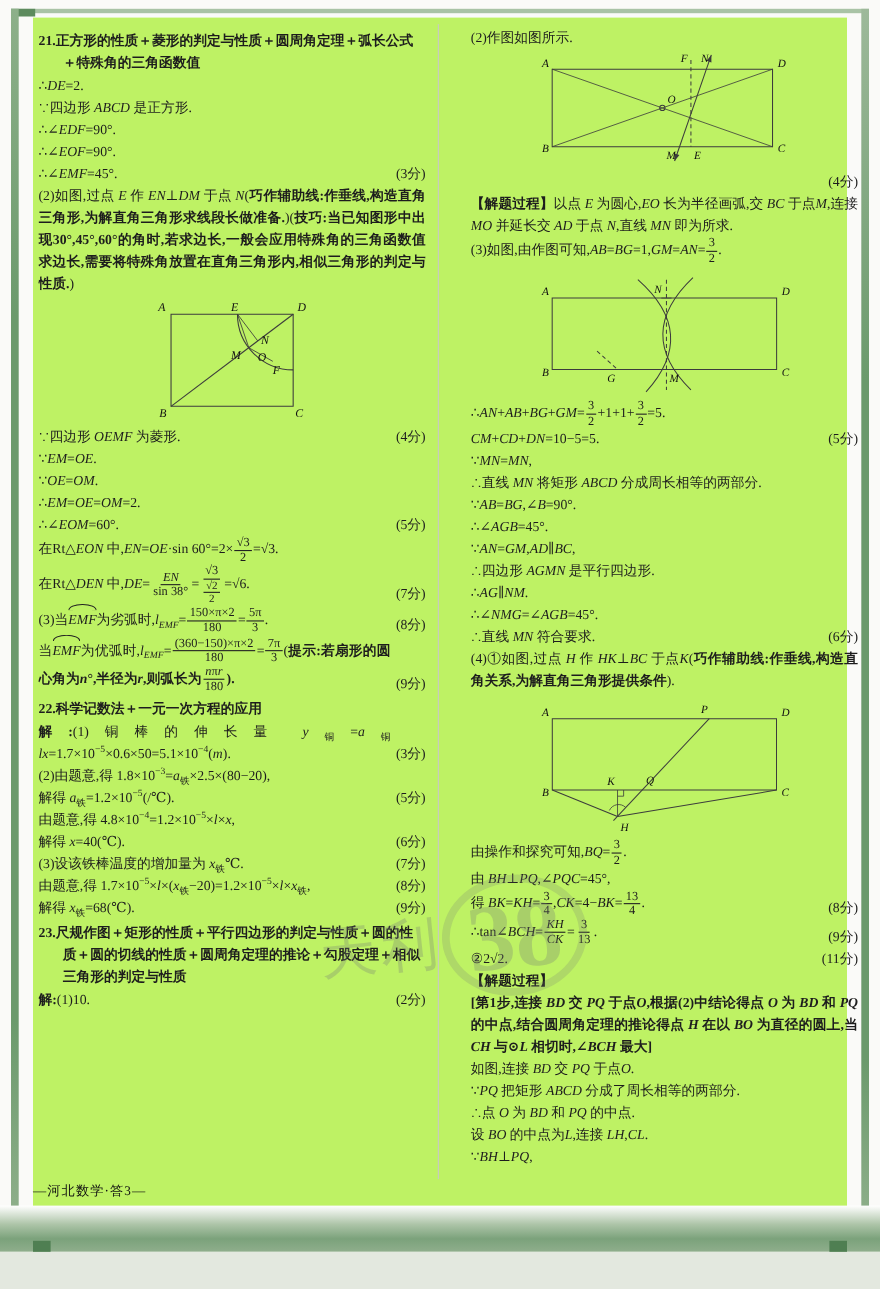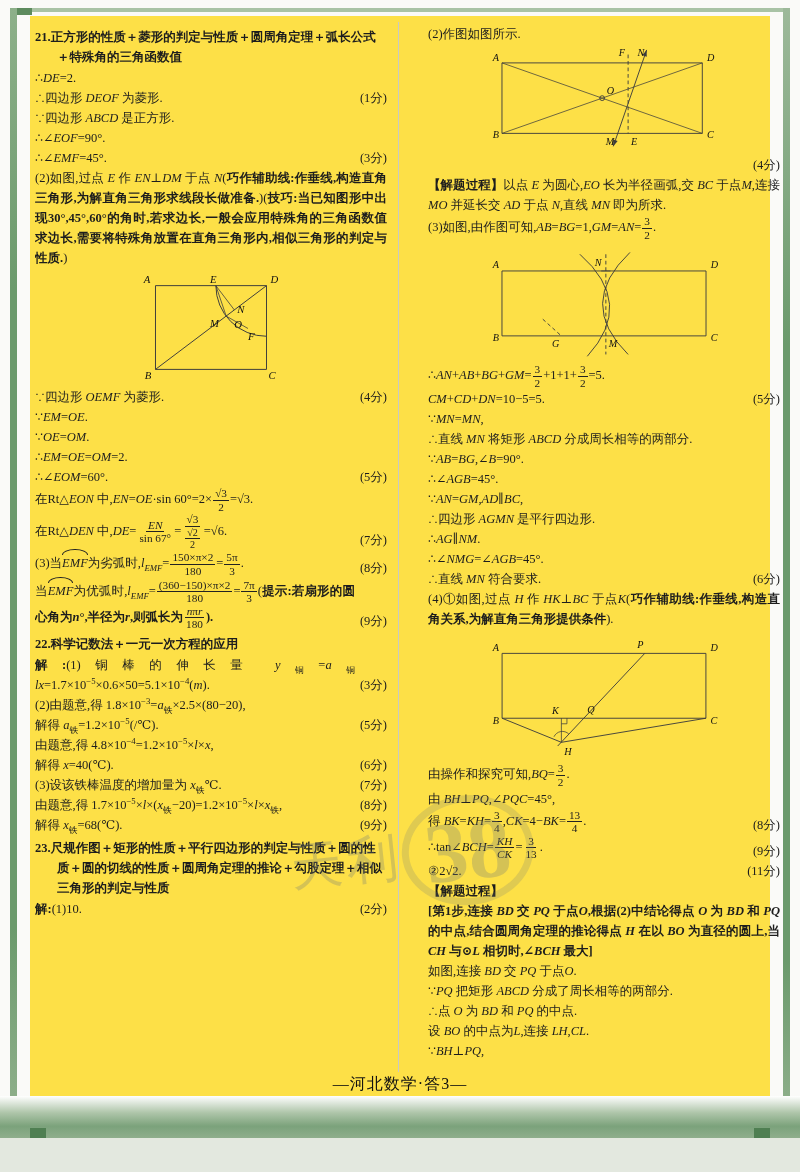--- a/index.html
+++ b/index.html
@@ -12,28 +12,28 @@
   .edge-right{position:absolute;left:783px;top:8px;width:7px;height:1122px;
     background:linear-gradient(180deg,#9db99a,#6b9a6c 30%,#6b9a6c 85%,#93b28f)}
   .edge-top{position:absolute;left:10px;top:8px;width:780px;height:4px;background:#a9c3a6}
   .edge-top-nub{position:absolute;left:10px;top:8px;width:22px;height:7px;background:#5d8b5e}
   .edge-bottom{position:absolute;left:0;top:1096px;width:800px;height:42px;
     background:linear-gradient(180deg,#ffffff 0%,#aec5a9 40%,#7ba27b 72%,#8fae8c 100%)}
   .edge-foot{position:absolute;left:0;top:1138px;width:800px;height:34px;background:#e3e8df}
   .corner-nub{position:absolute;top:1128px;width:16px;height:10px;background:#4f7f52}
   .corner-nub.l{left:30px}.corner-nub.r{left:754px}
 
-  .content{position:absolute;left:30px;top:16px;width:740px;height:1080px;background:#fde047}
+  .content{position:absolute;left:30px;top:16px;width:740px;height:1080px;background:#bef264}
   .col{position:absolute;top:8px;width:352px;height:1046px;overflow:hidden;
        font-size:12.5px;line-height:20px;text-align:justify}
   #col-left{left:5px}
   #col-right{left:398px}
   .divider{position:absolute;left:368px;top:6px;width:1px;height:1050px;background:#c8c8c6}
-  .footer{position:absolute;left:0;top:1058px;width:740px;text-align:center;
-          font-size:16px;letter-spacing:1px;color:#111}
+  .footer{position:absolute;left:0;top:1058px;width:740px;
+          font-size:12px;letter-spacing:1px;color:#111}
 
   .line{display:flex;align-items:flex-end;margin:0}
   .line .t{flex:1 1 auto;min-width:0}
   .line .score{flex:0 0 auto;padding-left:5px;white-space:nowrap}
   .line.title{display:block;font-weight:bold;padding-left:22px;text-indent:-22px;
               margin-top:3px;margin-bottom:1px;text-align:left}
   b{font-weight:bold}
   i{font-style:italic}
   sub,sup{font-size:0.7em;line-height:1}
   .frac{display:inline-flex;flex-direction:column;align-items:center;vertical-align:middle;
@@ -71,25 +71,24 @@
 <div class="corner-nub l"></div>
 <div class="corner-nub r"></div>
 
 <div class="content">
   <div class="col" id="col-left">
       <div class="line title">21.正方形的性质＋菱形的判定与性质＋圆周角定理＋弧长公式＋特殊角的三角函数值</div>
       <div class="line">
         <span class="t">∴<i>DE</i>=2.</span>
       </div>
       <div class="line">
-        <span class="t">∴四边形 <i>DEOF</i> 为菱形.</span>
-        <span class="score">(1分)</span>
-      </div>
-      <div class="line">
         <span class="t">∵四边形 <i>ABCD</i> 是正方形.</span>
+      </div>
+      <div class="line">
+        <span class="t">∴∠<i>EDF</i>=90°.</span>
       </div>
       <div class="line">
         <span class="t">∴∠<i>EOF</i>=90°.</span>
       </div>
       <div class="line">
         <span class="t">∴∠<i>EMF</i>=45°.</span>
         <span class="score">(3分)</span>
       </div>
       <div class="line">
         <span class="t">(2)如图,过点 <i>E</i> 作 <i>EN</i>⊥<i>DM</i> 于点 <i>N</i>(<b>巧作辅助线:作垂线,构造直角三角形,为解直角三角形求线段长做准备.</b>)(<b>技巧:当已知图形中出现30°,45°,60°的角时,若求边长,一般会应用特殊角的三角函数值求边长,需要将特殊角放置在直角三角形内,相似三角形的判定与性质.</b>)</span>
@@ -132,21 +131,21 @@
       </div>
       <div class="line">
         <span class="t">在Rt△<i>EON</i> 中,<i>EN</i>=<i>OE</i>·sin 60°=2×<span class="frac">
             <span class="fn">√3</span>
             <span class="fd">2</span>
           </span>=√3.</span>
       </div>
       <div class="line">
         <span class="t">在Rt△<i>DEN</i> 中,<i>DE</i>=<span class="frac">
             <span class="fn"><i>EN</i></span>
-            <span class="fd">sin 67°</span>
+            <span class="fd">sin 38°</span>
           </span>=<span class="frac">
             <span class="fn">√3</span>
             <span class="fd"><span class="frac">
                 <span class="fn">√2</span>
                 <span class="fd">2</span>
               </span></span>
           </span>=√6.</span>
         <span class="score">(7分)</span>
       </div>
       <div class="line">

